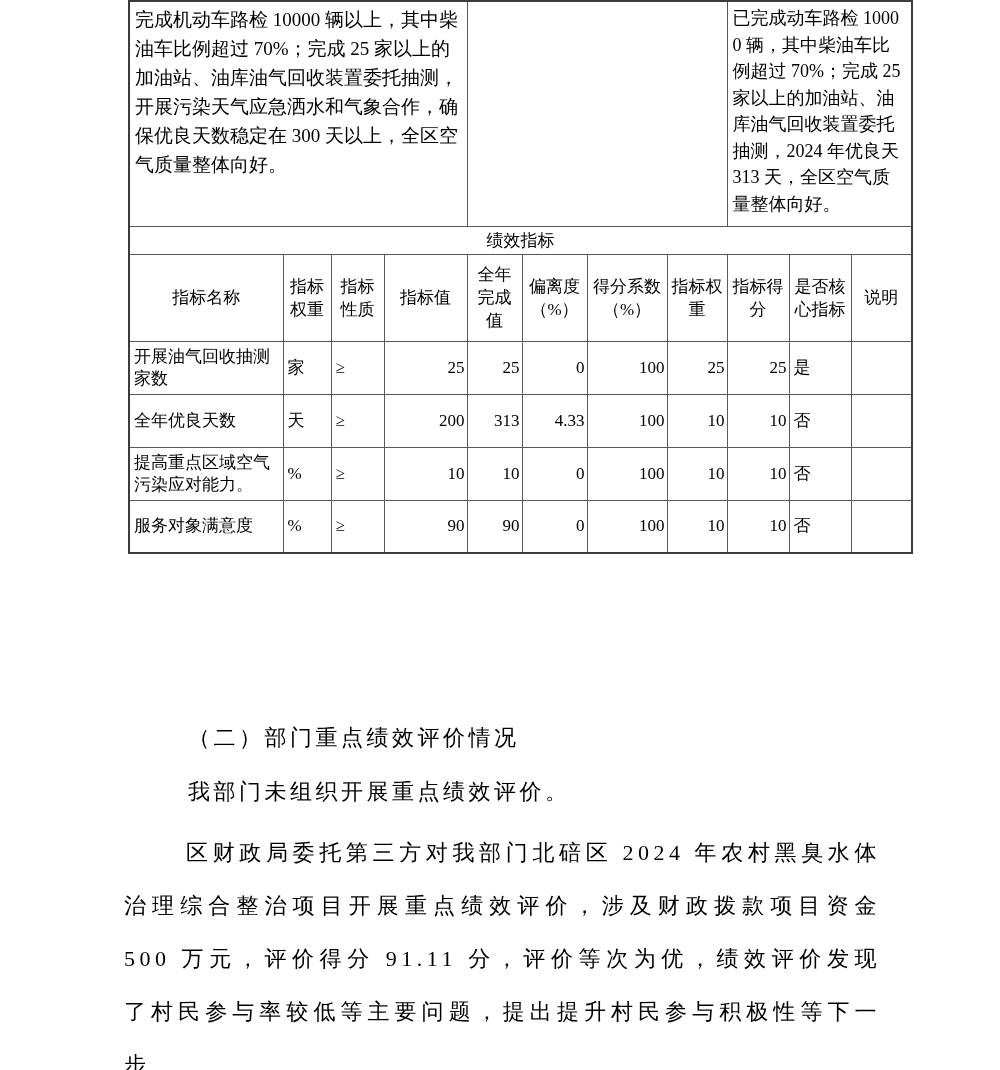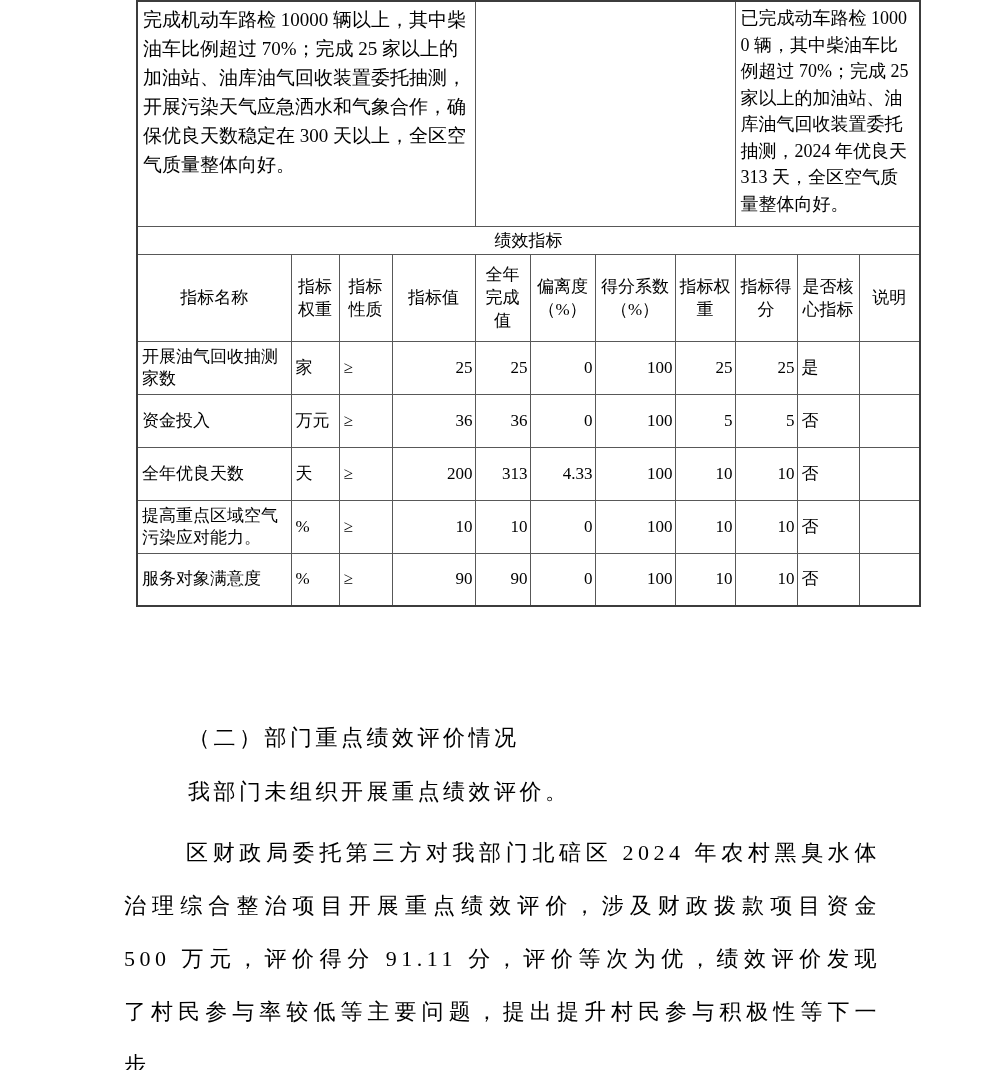--- a/index.html
+++ b/index.html
@@ -13,21 +13,21 @@
   }
   .page {
     position: relative;
     width: 1000px; height: 1070px;
     background: #ffffff;
     overflow: hidden;
   }
 
   
   table.perf {
-    position: absolute; left: 136px; top: 0;
+    position: absolute; left: 128px; top: 0;
     width: 783px;
     border-collapse: collapse;
     table-layout: fixed;
     border: 2px solid #3c3c3c;
   }
   .perf td, .perf th {
     border: 1px solid #585858;
     font-weight: normal;
     color: #000;
     overflow: hidden;
@@ -155,33 +155,20 @@
       <td class="c-num">25</td>
       <td class="c-num">25</td>
       <td class="c-num">0</td>
       <td class="c-num">100</td>
       <td class="c-num">25</td>
       <td class="c-num">25</td>
       <td class="c-txt">是</td>
       <td class="c-note"></td>
     </tr>
 
-    <tr class="data-row">
-      <td class="c-name">资金投入</td>
-      <td class="c-txt">万元</td>
-      <td class="c-txt">≥</td>
-      <td class="c-num">36</td>
-      <td class="c-num">36</td>
-      <td class="c-num">0</td>
-      <td class="c-num">100</td>
-      <td class="c-num">5</td>
-      <td class="c-num">5</td>
-      <td class="c-txt">否</td>
-      <td class="c-note"></td>
-    </tr>
 
     <tr class="data-row">
       <td class="c-name">全年优良天数</td>
       <td class="c-txt">天</td>
       <td class="c-txt">≥</td>
       <td class="c-num">200</td>
       <td class="c-num">313</td>
       <td class="c-num">4.33</td>
       <td class="c-num">100</td>
       <td class="c-num">10</td>

